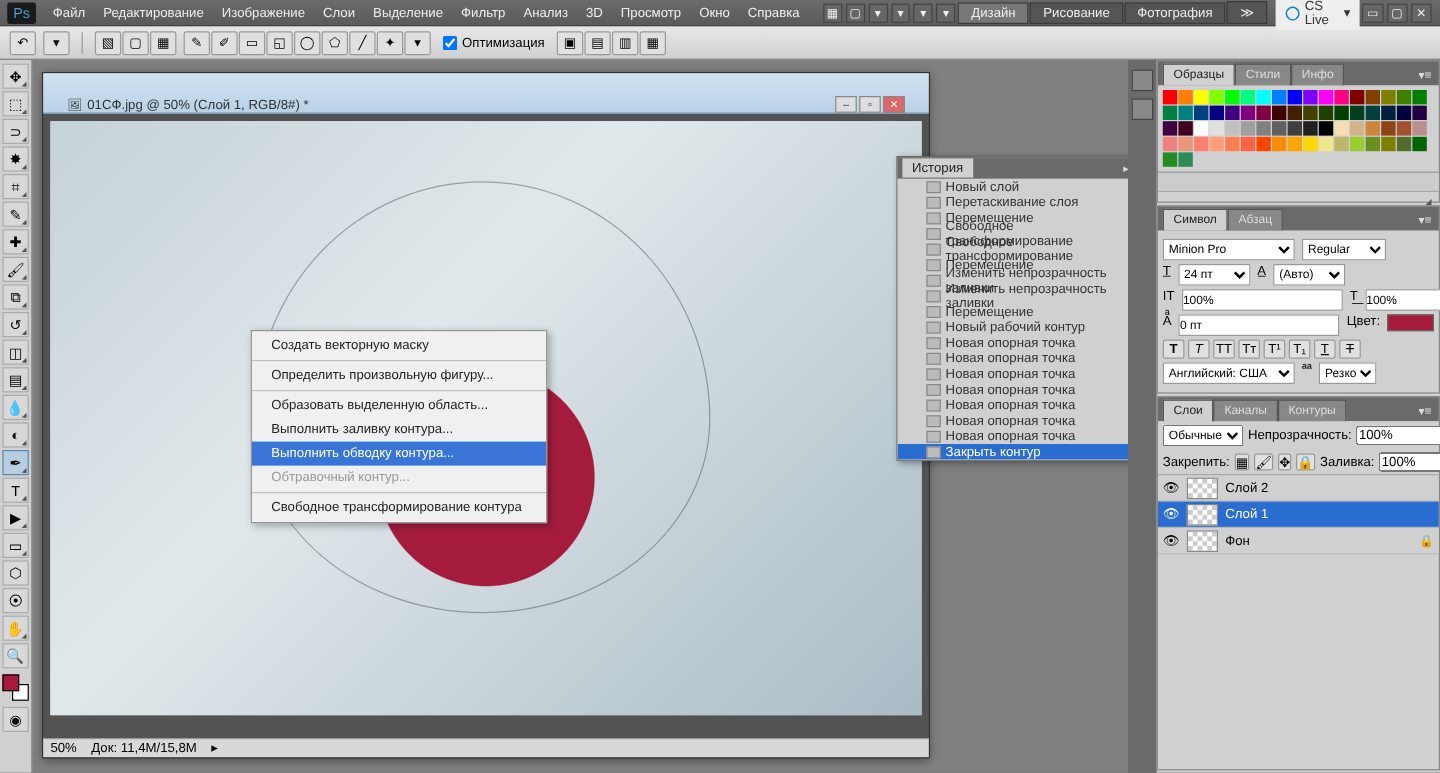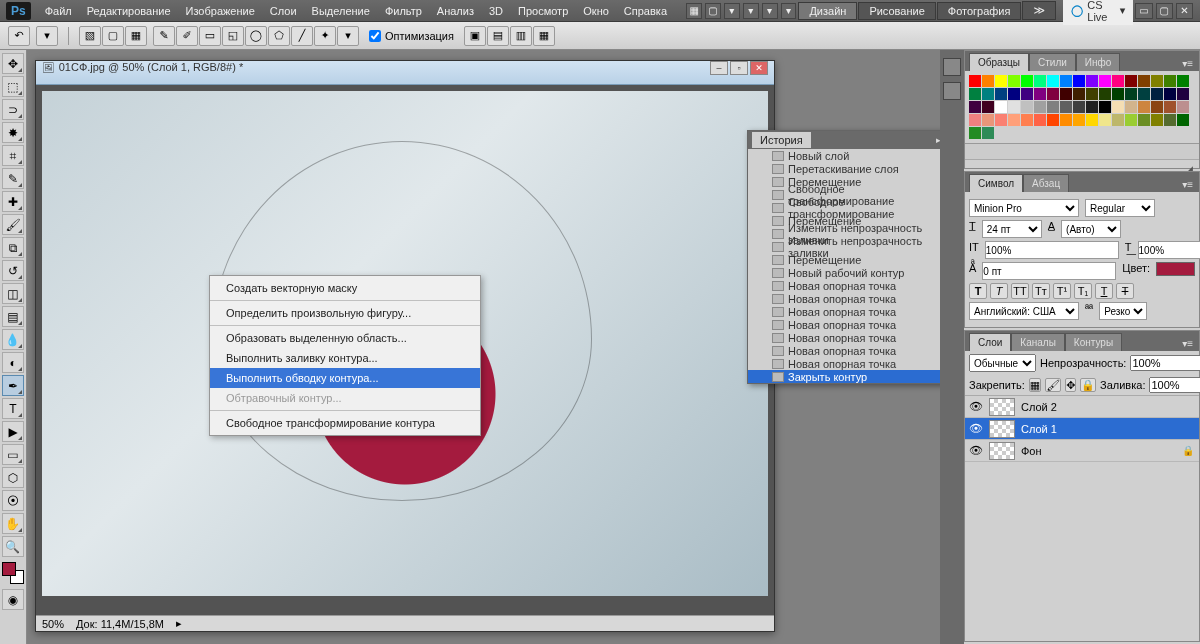--- a/index.html
+++ b/index.html
@@ -1,18 +1,18 @@
 <!DOCTYPE html>
 <html><head>
 <meta charset="utf-8">
 <style>
 * { margin:0; padding:0; box-sizing:border-box; font-family:"Segoe UI",Tahoma,sans-serif; font-size:11px; }
 body { background:#808080; width:1200px; height:644px; overflow:hidden; position:relative; user-select:none; }
 .menubar { height:22px; background:linear-gradient(#6a6a6a,#5a5a5a); display:flex; align-items:center; padding:0 6px; color:#eee; gap:1px; border-bottom:1px solid #3a3a3a;}
-.menubar .ps { background:#1a1a1a; color:#4a9cd6; font-weight:bold; padding:2px 5px; border-radius:2px; margin-right:6px; font-size:12px;}
+.menubar .ps { background:#1a1a1a; color:#4a9cd6; font-weight:normal; padding:2px 5px; border-radius:2px; margin-right:6px; font-size:12px;}
 .menubar .mitem { padding:3px 7px; cursor:pointer; }
 .menubar .right { margin-left:auto; display:flex; gap:1px; align-items:center; }
 .menubar .right .btn { background:#555; border:1px solid #3a3a3a; padding:2px 10px; color:#eee; }
 .menubar .right .btn.active { background:#777; }
 .menubar .right .cslive { background:#eee; color:#333; padding:2px 8px; margin-left:6px; display:flex; align-items:center; gap:4px;}
 .menubar .right .cslive::before { content:"◯"; color:#0a84c9; font-weight:bold; }
 .menubar .iconbtn { width:20px; height:16px; border:1px solid #444; background:#666; margin:0 1px; display:inline-flex; align-items:center; justify-content:center; font-size:10px;}
 .options-bar { height:28px; background:linear-gradient(#e8e8e8,#cfcfcf); border-bottom:1px solid #888; display:flex; align-items:center; padding:0 8px; gap:6px; }
 .ob-btn { width:22px; height:20px; border:1px solid #999; background:#e0e0e0; border-radius:2px; display:inline-flex; align-items:center; justify-content:center; font-size:11px;}
 .ob-group { display:flex; gap:1px; }
@@ -21,30 +21,30 @@
 .workspace { position:absolute; top:50px; left:0; right:0; bottom:0; display:flex; }
 .toolbox { width:27px; background:#d0d0d0; border-right:1px solid #888; display:flex; flex-direction:column; padding:2px;}
 .tool { width:22px; height:21px; margin:1px auto; background:#d8d8d8; border:1px solid #aaa; display:flex; align-items:center; justify-content:center; font-size:12px; cursor:pointer; position:relative;}
 .tool.active { background:#b8cde0; border-color:#5a8ab0; }
 .tool.sub::after { content:""; position:absolute; right:1px; bottom:1px; border:2px solid transparent; border-right-color:#555; border-bottom-color:#555; width:0; height:0;}
 .swatch-pair { width:22px; height:22px; margin:4px auto; position:relative; }
 .swatch-pair .fg { position:absolute; width:14px; height:14px; background:#a41b3e; border:1px solid #000; top:0; left:0; }
 .swatch-pair .bg { position:absolute; width:14px; height:14px; background:#fff; border:1px solid #000; bottom:0; right:0; }
 .canvas-area { flex:1; background:#808080; position:relative; overflow:hidden; }
 .docwin { position:absolute; left:8px; top:10px; width:740px; height:572px; background:#535353; border:1px solid #333; box-shadow:0 2px 8px rgba(0,0,0,.4); display:flex; flex-direction:column;}
-.doctitle { height:24px; background:linear-gradient(#d2e3f2,#b9d1e7); display:flex; align-items:flex-start; padding:0 6px; font-size:11px; color:#333; border-bottom:1px solid #7a9cb8;}
+.doctitle { height:34px; background:linear-gradient(#d2e3f2,#b9d1e7); display:flex; align-items:flex-end; padding:0 20px; font-size:11px; color:#333; border-bottom:1px solid #7a9cb8;}
 .doctitle .nm { flex:1; display:flex; align-items:center; gap:4px;}
 .doctitle .nm::before{ content:"🖼"; font-size:10px; }
 .winbtns { display:flex; gap:2px; }
 .winbtns div { width:18px; height:14px; border:1px solid #888; background:#ddd; font-size:9px; display:flex; align-items:center; justify-content:center;}
 .winbtns .close{ background:#d66; color:#fff;}
 .doc-canvas { flex:1; margin:6px; background:#dce3e8; position:relative; overflow:hidden; background-image:radial-gradient(circle at 50% 60%, #a41b3e 0, #a41b3e 90px, transparent 91px), linear-gradient(135deg,#c5d2d8 0,#e1e8eb 40%,#a9bcc5 100%);}
 .heart { position:absolute; left:170px; top:50px; width:380px; height:360px; border:1px solid rgba(0,0,0,.3); border-radius:50% 50% 50% 50% / 55% 55% 45% 45%; transform:rotate(0deg);}
 .doc-status { height:16px; background:#d8d8d8; border-top:1px solid #999; display:flex; align-items:center; font-size:10px; padding:0 6px; gap:12px;margin-top:13px;}
-.ctx-menu { position:absolute; left:182px; top:225px; width:272px; background:#f0f0f0; border:1px solid #979797; box-shadow:2px 2px 6px rgba(0,0,0,.3); padding:2px 0;}
+.ctx-menu { position:absolute; left:182px; top:225px; width:247px; background:#f0f0f0; border:1px solid #979797; box-shadow:2px 2px 6px rgba(0,0,0,.3); padding:2px 0;}
 .ctx-menu .ci { padding:4px 16px; color:#222; cursor:pointer;}
 .ctx-menu .ci.disabled { color:#999;}
 .ctx-menu .ci.hl { background:#3875d7; color:#fff;}
 .ctx-menu hr { border:none; border-top:1px solid #c0c0c0; margin:2px 0;}
 .panel-col { width:236px; background:#d0d0d0; display:flex; flex-direction:column; }
 .dock-strip { width:24px; background:#6a6a6a; display:flex; flex-direction:column; align-items:center; padding-top:8px; gap:6px;}
 .dock-strip div { width:18px; height:18px; background:#888; border:1px solid #444;}
 .panel { background:#d0d0d0; border:1px solid #888; margin-bottom:2px;}
 .panel .tabs { height:20px; background:#6a6a6a; display:flex; align-items:flex-end; padding-left:4px; gap:0;}
 .panel .tab { padding:3px 8px; background:#888; color:#ddd; font-size:10px; border:1px solid #555; border-bottom:none; cursor:pointer;}

